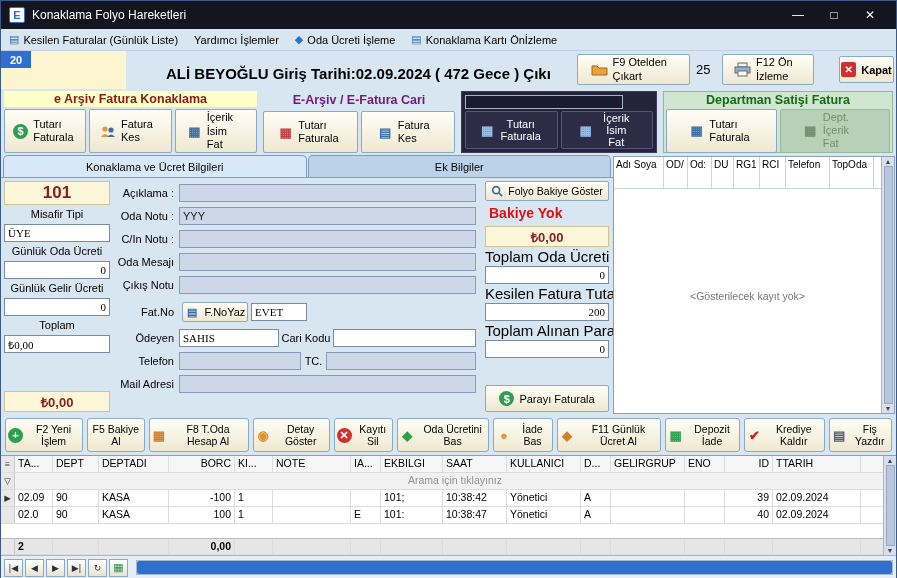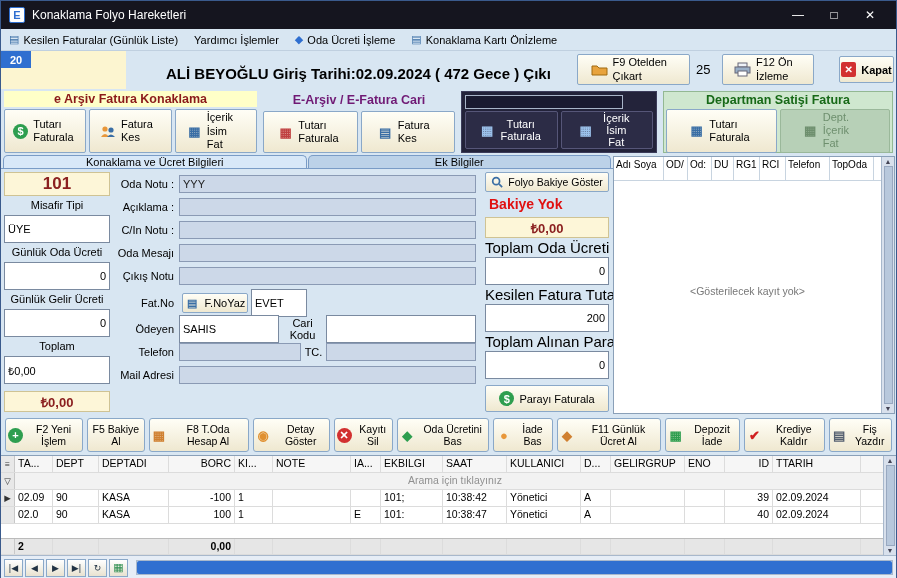--- a/index.html
+++ b/index.html
@@ -45,38 +45,38 @@
 .content{height:260px;display:flex;flex:0 0 auto}
 .leftstack{width:612px;display:flex;flex-direction:column}
 .tabs{height:22px;display:flex;padding:0 2px;gap:1px}
 .tab{flex:1;display:flex;align-items:center;justify-content:center;border:1px solid #7a9cc6;border-bottom:none;border-radius:5px 5px 0 0;font-size:11px}
 .tab.active{background:#d8e8f8}
 .tab.inactive{background:#bcd2e8}
 .panels{flex:1;display:flex;border-top:1px solid #7a9cc6;background:#d8e6f2}
 
 .leftpanel{width:112px;padding:3px;display:flex;flex-direction:column;gap:2px}
 .fieldlabel{text-align:center;font-size:11px;height:15px;line-height:15px;white-space:nowrap}
-.winput{background:#fff;border:1px solid #7a8aa0;height:28px;font-size:11px;padding:0 3px;width:100%;font-family:Liberation Sans, sans-serif}
+.winput{background:#fff;border:1px solid #7a8aa0;height:18px;font-size:11px;padding:0 3px;width:100%;font-family:Liberation Serif, serif}
 .winput.num{text-align:right}
 .roinput{background:#ccd8e8;border:1px solid #8a9ab4;height:18px;font-size:11px;padding:0 3px;width:100%;font-family:inherit;color:#222}
 .roombox{height:24px;background:#fdf6d8;border:1px solid #cfc394;color:#8b2020;font-weight:bold;font-size:17px;display:flex;align-items:center;justify-content:center}
 .moneybox{height:21px;background:#fdf6d8;border:1px solid #cfc394;color:#8b2020;font-weight:bold;font-size:13px;display:flex;align-items:center;justify-content:center}
 
 .form{width:368px;padding:5px 5px 0 2px;display:flex;flex-direction:column;gap:3px}
 .frow{display:flex;align-items:center;height:20px}
 .flabel{width:64px;text-align:right;padding-right:5px;flex:0 0 auto;white-space:nowrap}
 .fatno{background:#b8c8dc;border:1px solid #8a9ab4;height:19px;font-weight:bold;color:#1a2a4a;width:160px;padding:0 3px;font-size:11.5px;font-family:inherit}
 .smallbtn{height:20px;width:66px;margin:0 3px}
 
 .balance{width:132px;padding:3px 4px;display:flex;flex-direction:column;gap:3px}
 .blabel{text-align:left;font-size:15px;height:13px;line-height:13px;white-space:nowrap}
 .bakiye{color:#e01010;font-weight:bold;font-size:14px;text-align:left;height:19px;line-height:19px;padding-left:4px}
 
 .minigrid{flex:1;background:#fff;border:1px solid #8aa0b8;position:relative;display:flex;flex-direction:column;margin:1px 1px 1px 0}
-.ggheader{display:flex;height:24px;border-bottom:1px solid #c8d4e0;margin-right:13px}
+.ggheader{display:flex;height:32px;border-bottom:1px solid #c8d4e0;margin-right:13px}
 .ggh{border-right:1px solid #c8d4e0;font-size:10px;padding:2px 2px;white-space:nowrap;overflow:hidden;flex:0 0 auto}
 .ggbody{flex:1;position:relative}
 .ggempty{position:absolute;left:0;right:13px;top:45%;text-align:center;color:#777;font-size:10.5px}
 .vscroll{position:absolute;right:0;top:0;bottom:0;width:13px;background:#d8e0ec;border-left:1px solid #a8b8cc;display:flex;flex-direction:column;align-items:center;justify-content:space-between;font-size:7px;color:#445;padding:1px 0}
 .vthumb{width:9px;flex:1;margin:1px 0;background:#b8c8dc;border:1px solid #98a8c0}
 
 .actionrow{height:40px;display:flex;gap:4px;padding:3px 4px;flex:0 0 auto}
 .abtn{flex:1 1 auto;background:linear-gradient(#fffef6,#efe8d0);border:1px solid #8aa8c8;border-radius:3px;display:flex;align-items:center;justify-content:center;gap:4px;padding:1px 2px;min-width:0}
 .albl{font-size:10.5px;line-height:1.15;text-align:center;white-space:normal}
 .aicn{width:15px;height:15px;display:inline-flex;align-items:center;justify-content:center;font-size:13px;font-weight:bold;flex:0 0 auto}
@@ -238,26 +238,26 @@
           <div class="fieldlabel">Günlük Gelir Ücreti</div>
           <input class="winput num" value="0" style="">
           <div class="fieldlabel">Toplam</div>
           <input class="winput" value="₺0,00" style="">
           <div style="flex:1"></div>
           <div class="moneybox">₺0,00</div>
         </div>
 
         <div class="form">
           <div class="frow">
+              <span class="flabel">Açıklama :</span>
+              <input class="roinput" value="" style="">
+            </div>
+          <div class="frow">
               <span class="flabel">Oda Notu :</span>
               <input class="roinput" value="YYY" style="">
-            </div>
-          <div class="frow">
-              <span class="flabel">Açıklama :</span>
-              <input class="roinput" value="" style="">
             </div>
           <div class="frow">
               <span class="flabel">C/In Notu :</span>
               <input class="roinput" value="" style="">
             </div>
           <div class="frow">
               <span class="flabel">Oda Mesajı</span>
               <input class="roinput" value="" style="">
             </div>
           <div class="frow">

